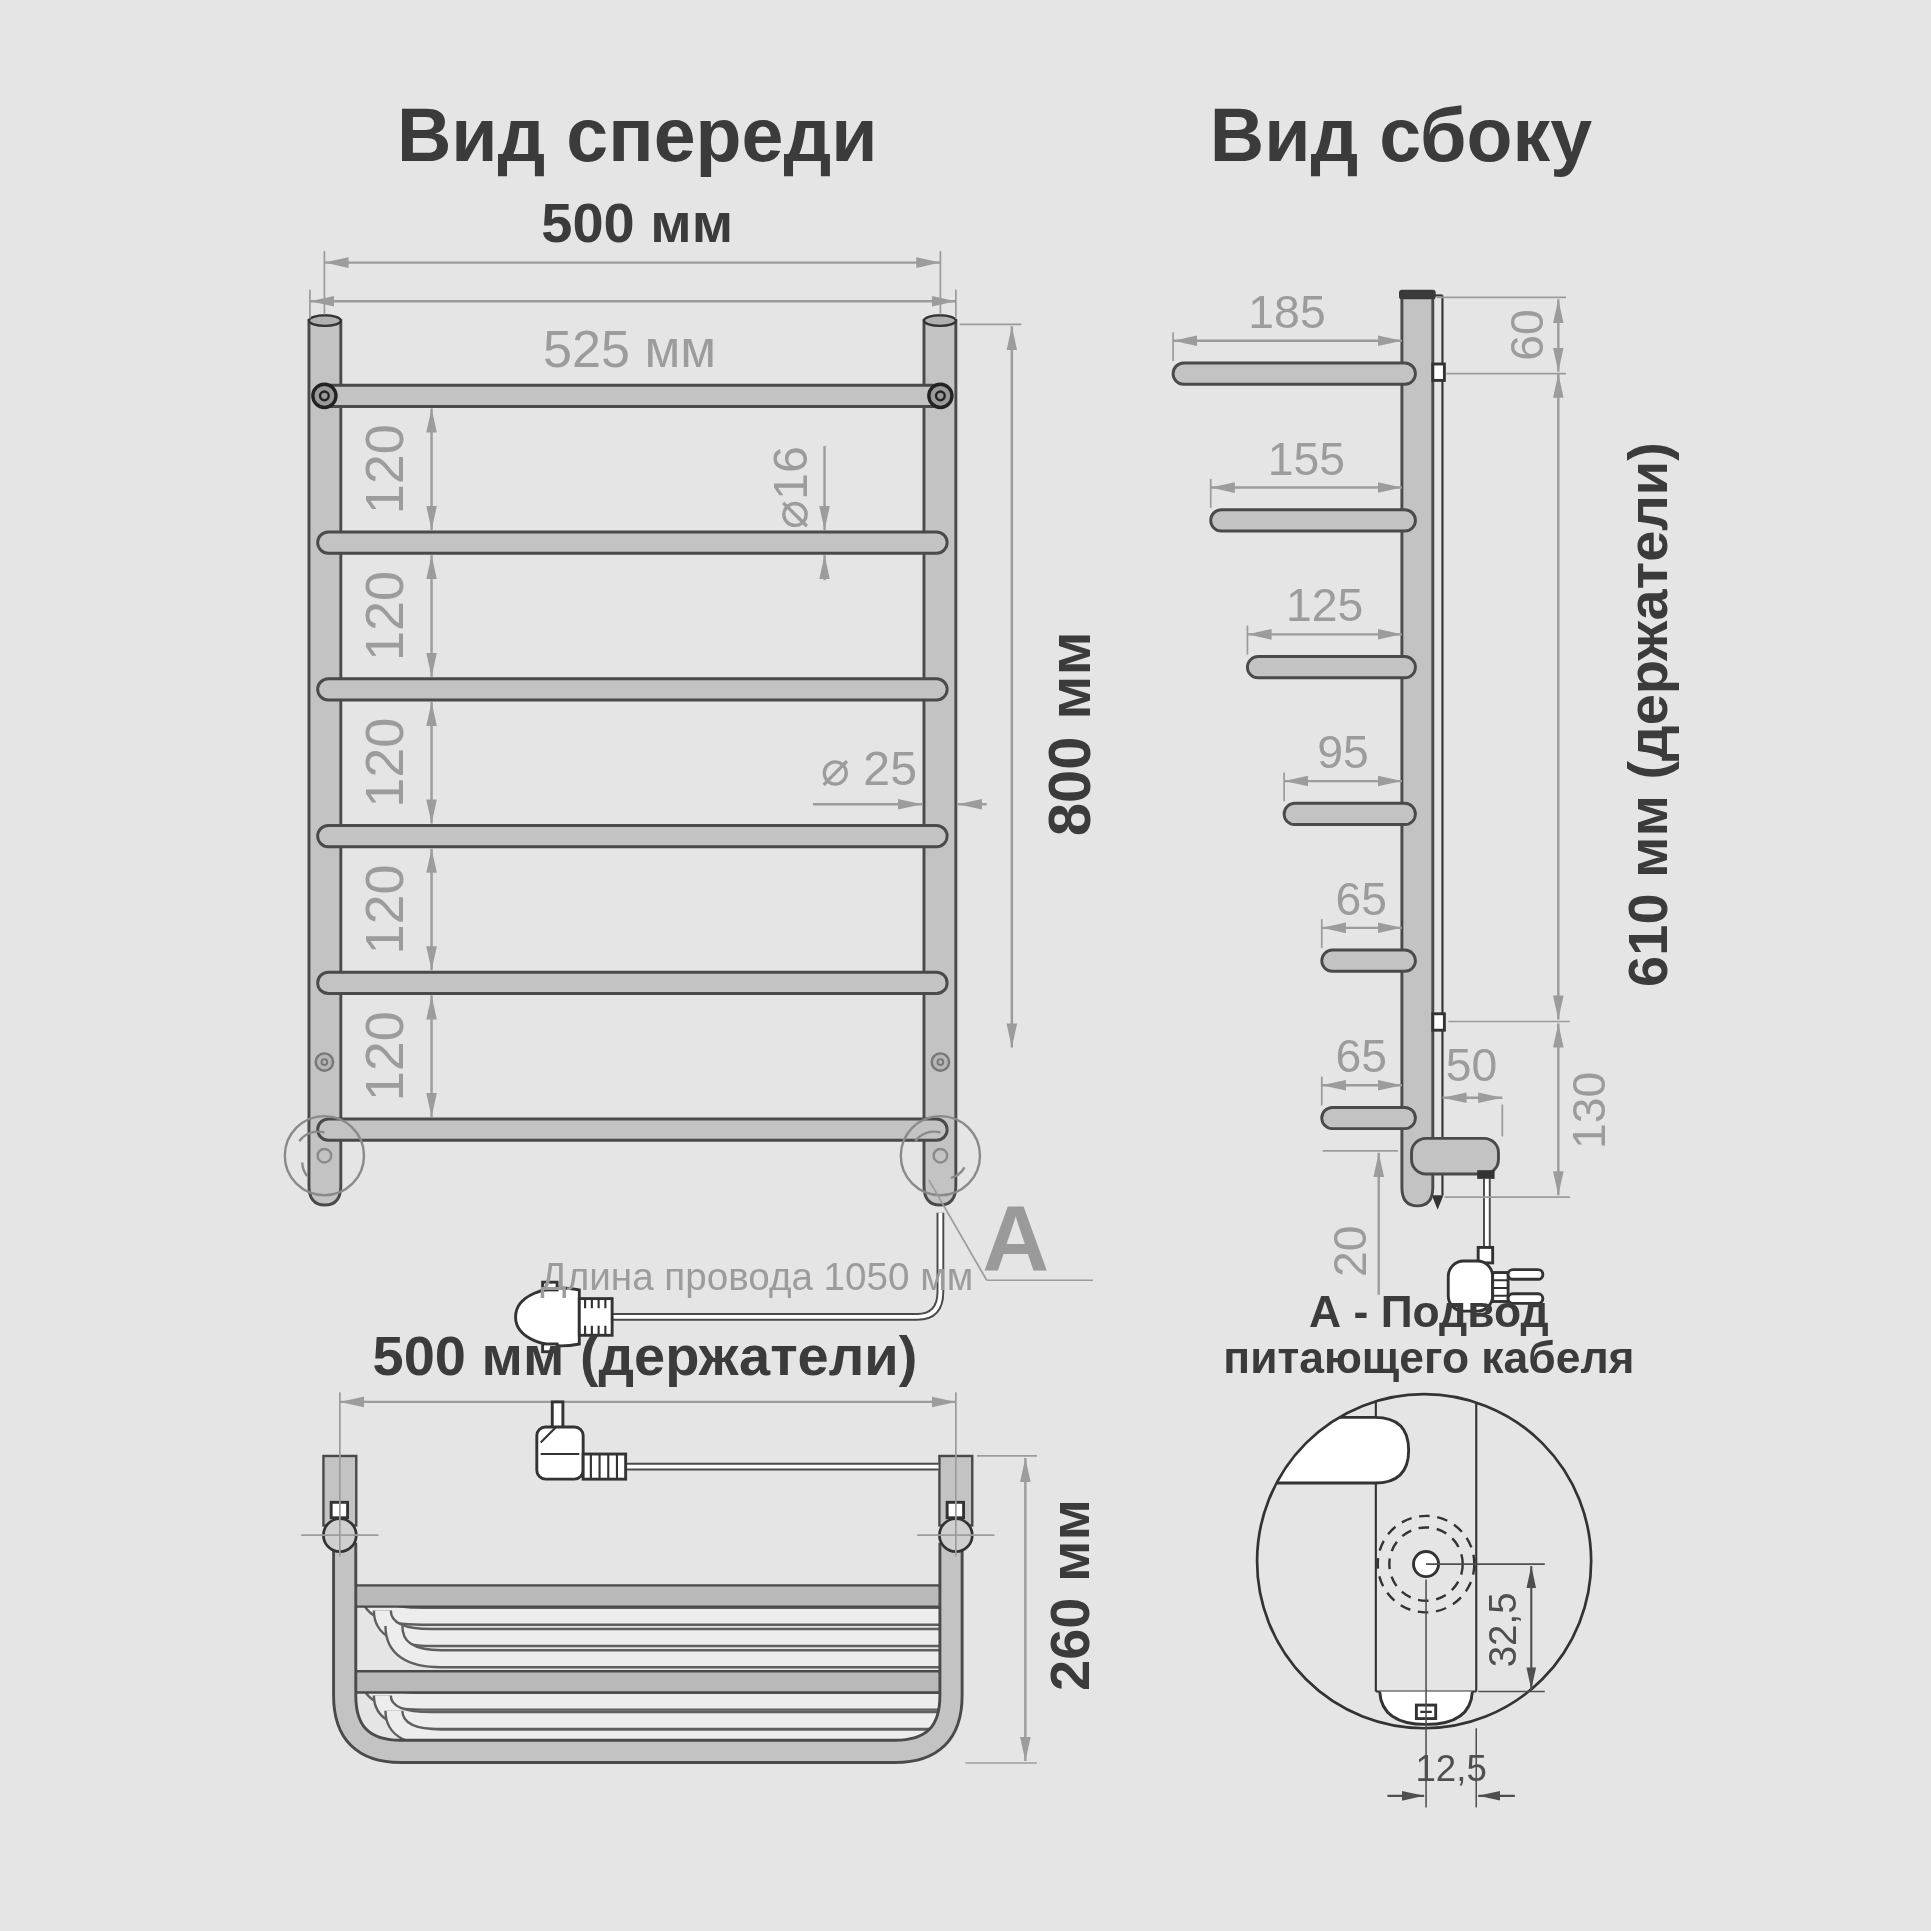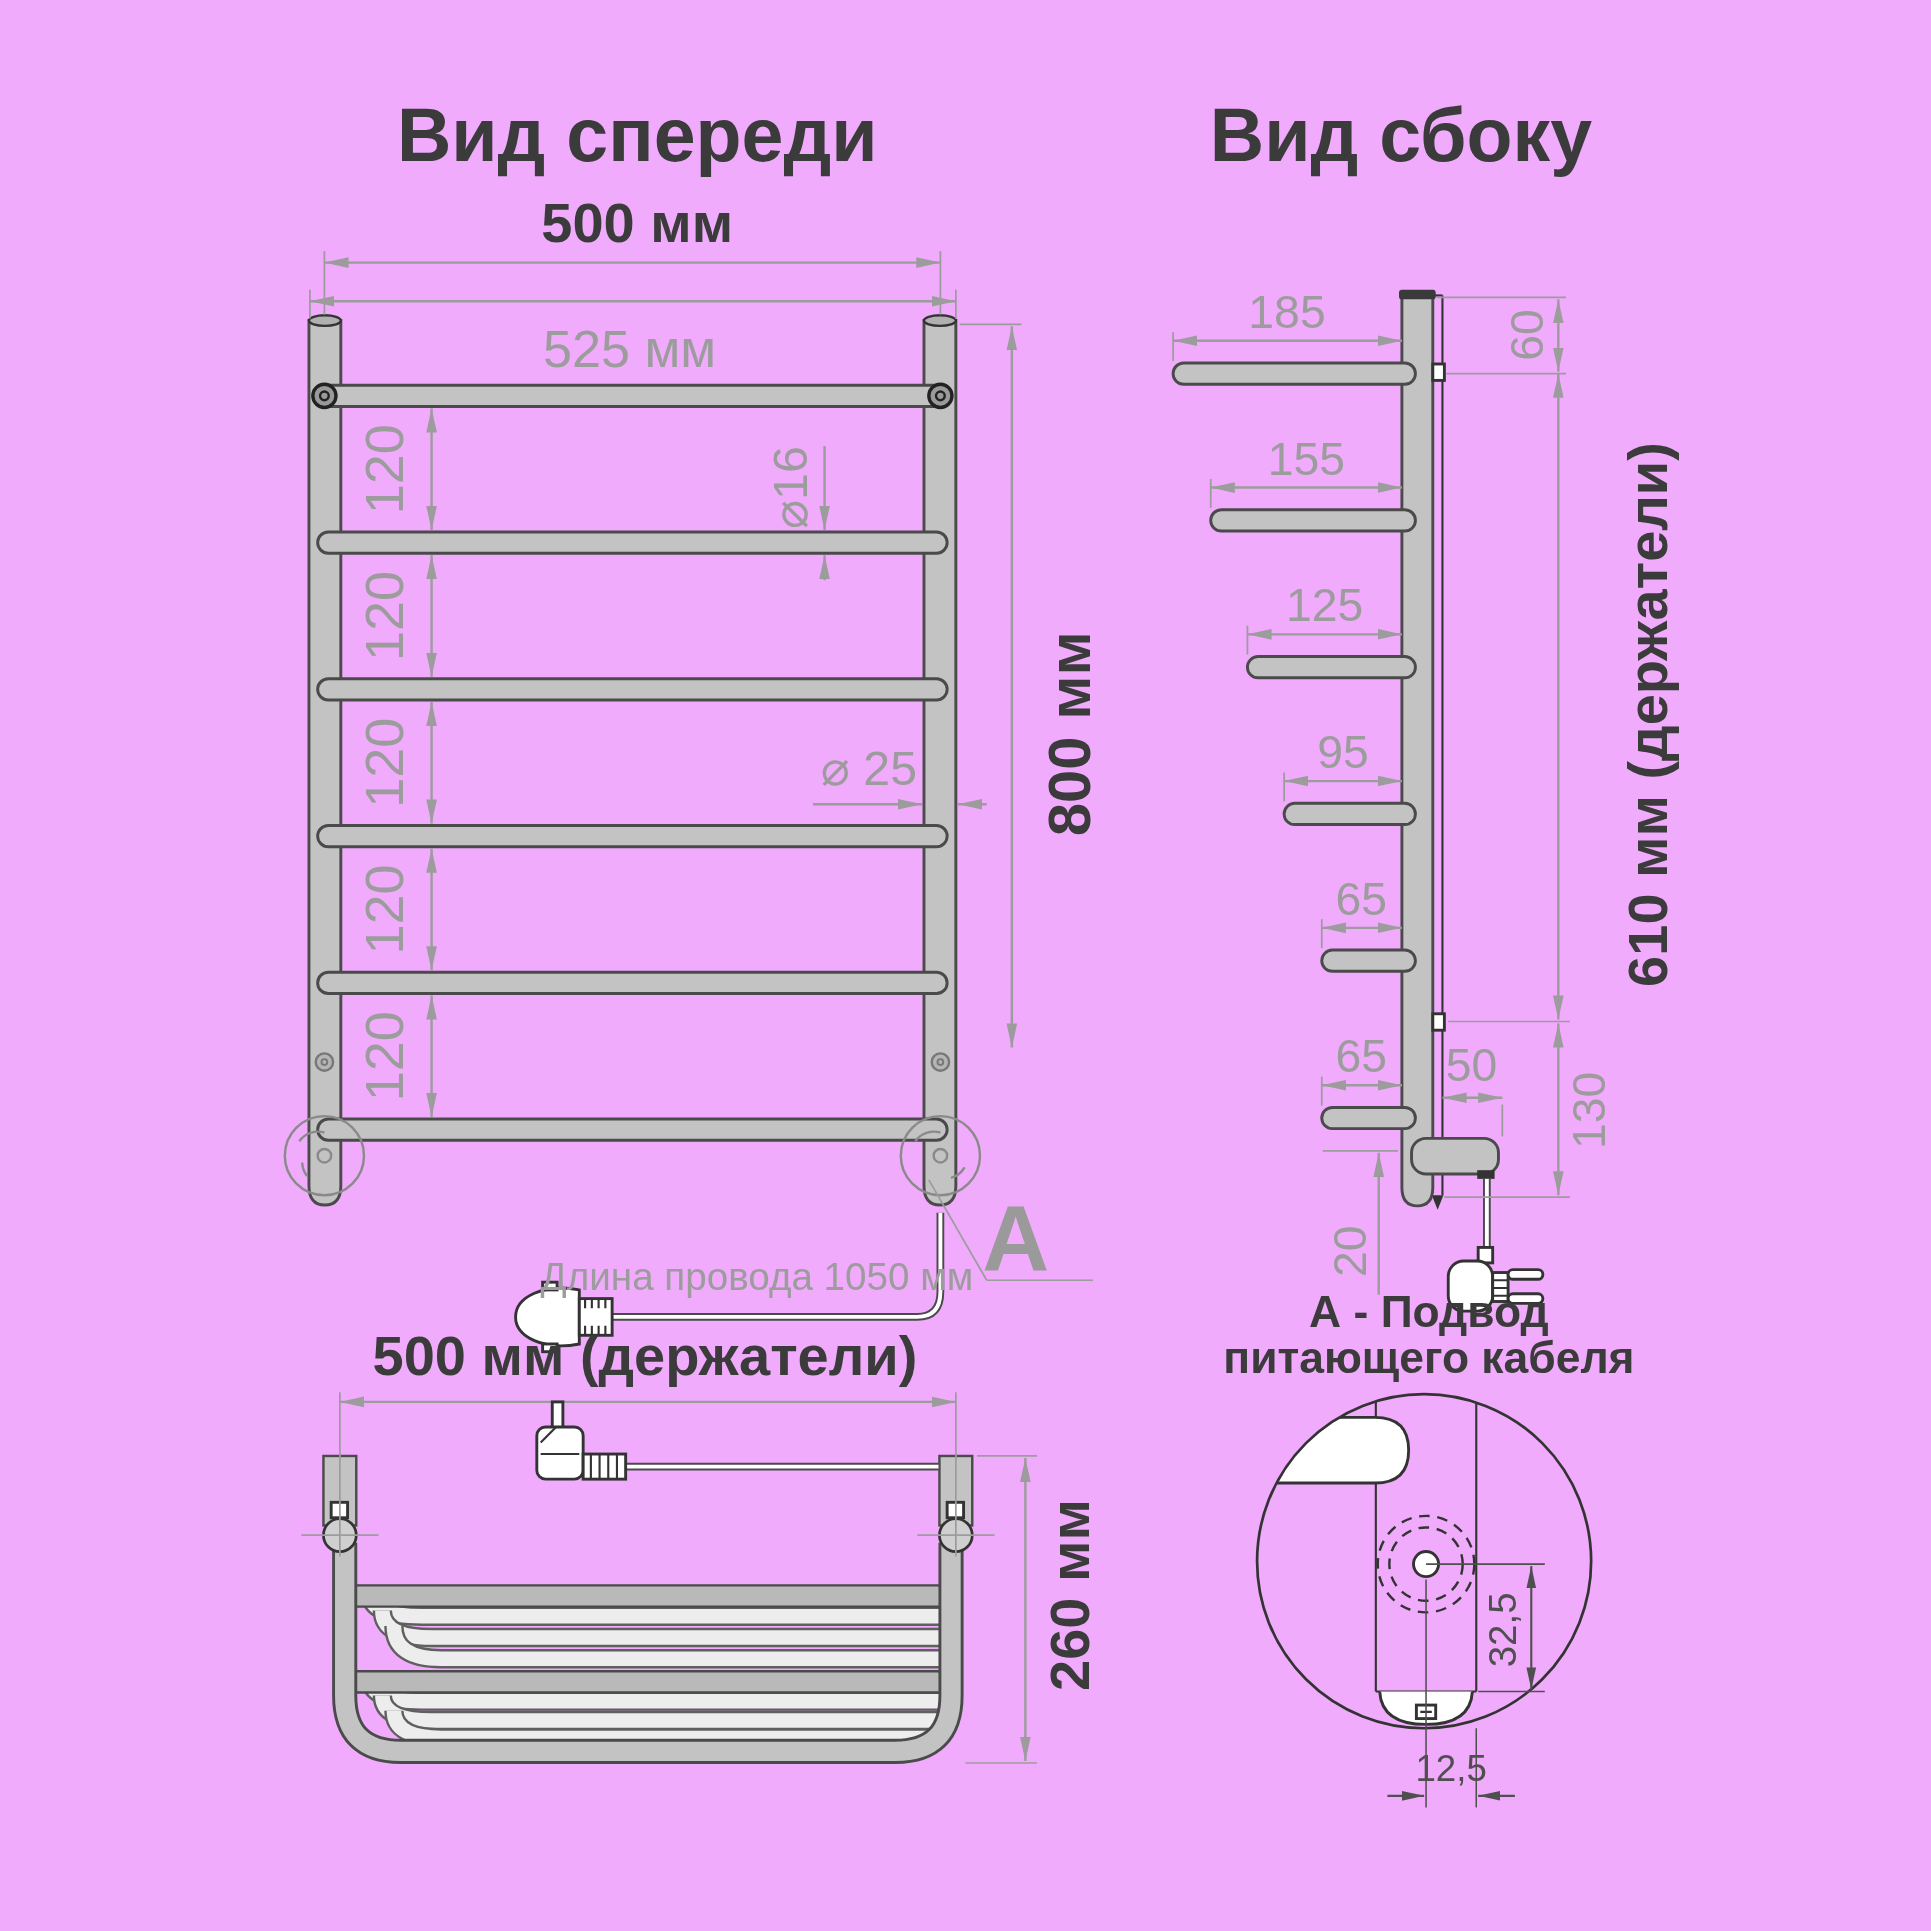--- a/index.html
+++ b/index.html
@@ -1,16 +1,16 @@
 <!DOCTYPE html>
 <html><head>
 <meta charset="utf-8">
 <style>
   html,body{margin:0;padding:0;background:#fff;}
-  .page{width:1931px;height:1931px;position:relative;background:#f0abfc;}
+  .page{width:1931px;height:1931px;position:relative;background:#e5e5e5;}
   svg{display:block;}
   text{font-family:"Liberation Sans","DejaVu Sans",sans-serif;}
   .tb{fill:#3b3b3b;font-weight:700;}
   .tg{fill:#9c9c9c;}
   .tgb{fill:#9a9a9a;font-weight:700;}
   .tdd{fill:#4f4f4f;}
   .tube{fill:#c3c3c3;stroke:#4a4a4a;stroke-width:3;}
   .tube2{fill:#c3c3c3;stroke:#4a4a4a;stroke-width:2.5;}
   .bar{fill:#b9b9b9;stroke:#4a4a4a;stroke-width:2.5;}
   .dim{stroke:#9c9c9c;stroke-width:2.5;fill:none;}

